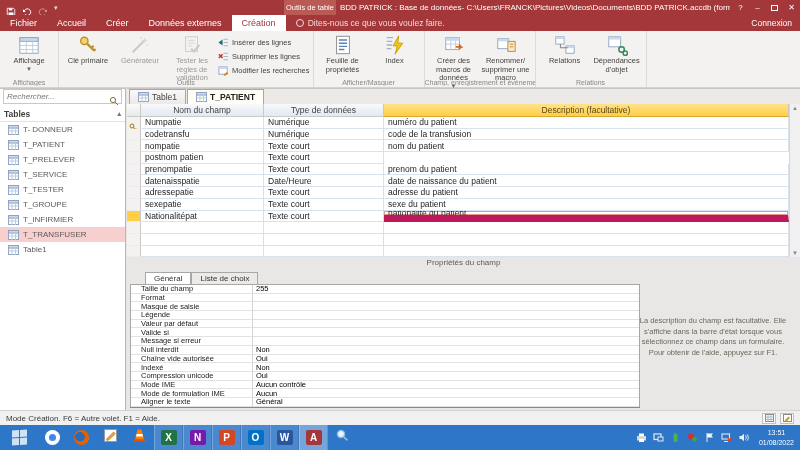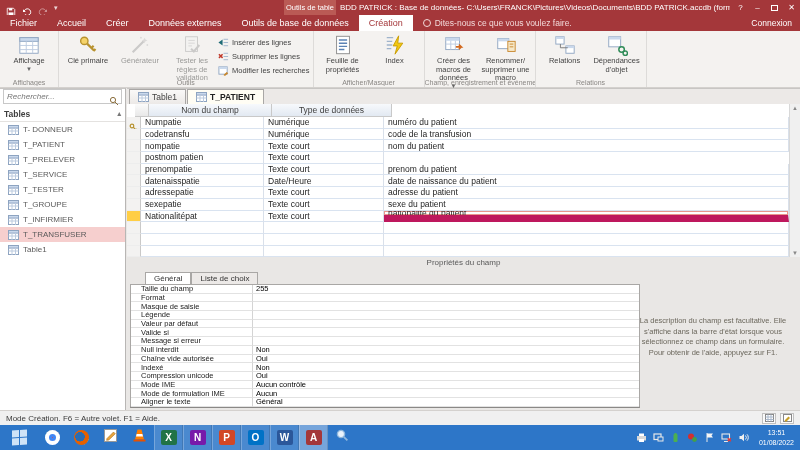--- a/index.html
+++ b/index.html
@@ -85,21 +85,21 @@
   .doctab.active { background:#FFFDF4; font-weight:bold; color:#222; }
   .doctab .ticon { width:11px; height:10px; }
 
   
   #designgrid { position:absolute; left:127px; top:104px; width:673px; height:153px;
     background:#fff; border-bottom:1px solid #C8C6C4; display:flex; flex-direction:column; }
   .grid-scroll { position:absolute; right:0; top:0; width:11px; height:153px;
     background:#F0F0F0; border-left:1px solid #D8D8D8; display:flex;
     flex-direction:column; justify-content:space-between; align-items:center;
     font-size:6px; color:#888; padding:1px 0; }
-  .ghead { display:flex; height:13px; flex:none;padding-left:8px; }
+  .ghead { display:flex; height:13px; flex:none; }
   .ghead .gsel { width:14px; background:linear-gradient(#FBFBFB,#E8E8E8);
     border-right:1px solid #C9C9C9; border-bottom:1px solid #C9C9C9; }
   .gh { display:flex; align-items:center; justify-content:center; font-size:8.5px;
     color:#3F3F3F; background:linear-gradient(#F7F9FC,#E2E9F2);
     border-right:1px solid #C9C9C9; border-bottom:1px solid #C9C9C9; }
   .gh.desc { background:linear-gradient(#FFE28A,#FFCE45); color:#5A4A1A;
     border-bottom:1px solid #D8A92F; }
   .grow { display:flex; height:11.7px; flex:none; }
   .grow .gsel { width:14px; background:#F3F2F1; border-right:1px solid #C9C9C9;
     border-bottom:1px solid #EDEDED; display:flex; align-items:center;
@@ -200,21 +200,20 @@
       <span class="winbtn">✕</span>
     </div>
   </div>
 
   <div id="tabrow">
     <div id="ribbon-tabs" style="display:flex;">
         <div class="rtab">Fichier</div>
         <div class="rtab">Accueil</div>
         <div class="rtab">Créer</div>
         <div class="rtab">Données externes</div>
-        <div class="rtab">Outils de base de données</div>
         <div class="rtab active">Création</div>
       </div>
     <div class="tellme">
       <span class="bulb"></span>
       <span>Dites-nous ce que vous voulez faire.</span>
     </div>
     <div class="account">Connexion</div>
   </div>
 
   <div id="ribbon">
@@ -450,20 +449,21 @@
           </svg></span>
         <span>T_PATIENT</span>
       </div>
     </div>
 
   <div id="designgrid">
     <div class="ghead">
       <div class="gsel"></div>
       <div class="gh col-name">Nom du champ</div>
       <div class="gh col-type">Type de données</div>
+      <div class="gh desc col-desc" style="margin-right:11px;">Description (facultative)</div>
     </div>
     <div id="gridrows">
         <div class="grow">
           <div class="gsel">
             <span class="keyicon"><svg viewBox="0 0 9 9">
                 <circle cx="3" cy="3" r="1.8" fill="none" stroke="#B8922F" stroke-width="1.2"></circle>
                 <path d="M4.2 4.2L8 8M6.8 6.8l1-1" stroke="#B8922F" stroke-width="1.2" fill="none"></path>
               </svg></span>
           </div>
           <div class="gc col-name">Numpatie</div>

